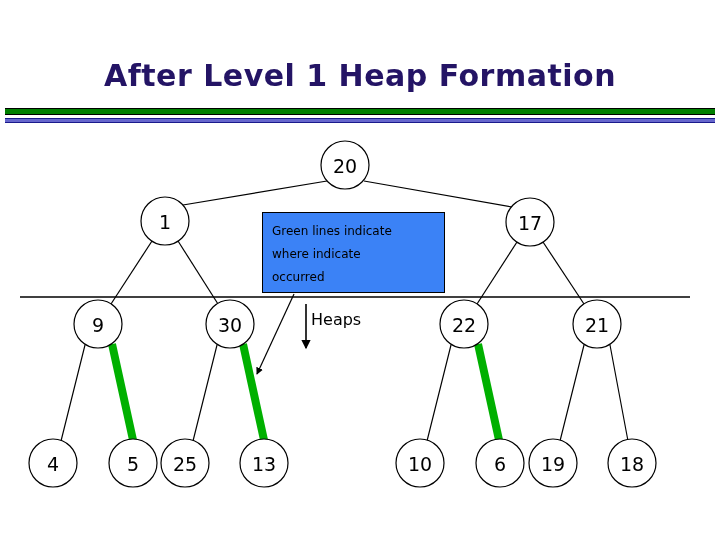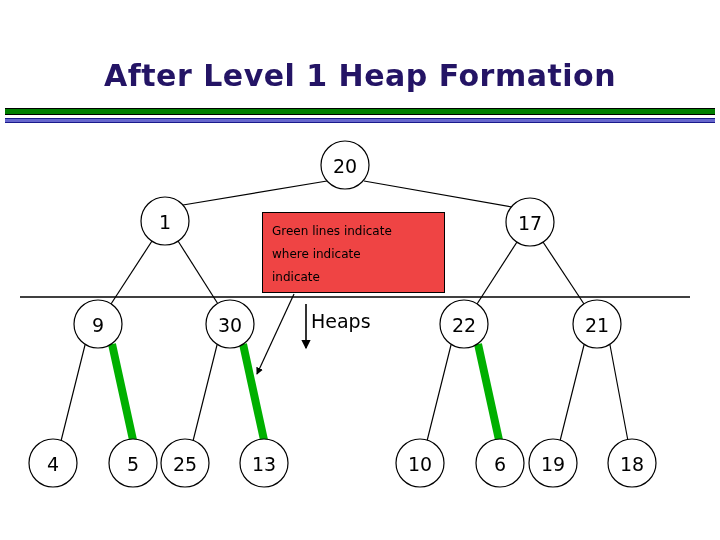--- a/index.html
+++ b/index.html
@@ -76,39 +76,39 @@
   }
 
   
   #note-box {
     position: absolute;
     left: 262px;
     top: 212px;
     width: 183px;
     height: 81px;
     border: 1px solid #000000;
-    background: #ef4444;
+    background: #3b82f6;
     box-sizing: border-box;
     padding: 7px 0 0 9px;
   }
   .note-line {
     font-family: "DejaVu Sans", sans-serif;
     font-size: 12px;
     color: #000000;
     line-height: 23px;
     white-space: nowrap;
   }
 
   
   #heaps-label {
     position: absolute;
     left: 311px;
     top: 310px;
     font-family: "DejaVu Sans", sans-serif;
-    font-size: 19px;
+    font-size: 16px;
     color: #000000;
     white-space: nowrap;
   }
 </style>
 </head>
 <body>
 
 <div id="slide">
 
   <div id="title">After Level 1 Heap Formation</div>
@@ -210,18 +210,18 @@
       <g>
         <circle cx="632" cy="463" r="24" fill="#ffffff" stroke="#000000" stroke-width="1.2"></circle>
         <text class="node-text" x="632" y="464">18</text>
       </g>
     </g>
   </svg>
 
   <div id="note-box">
     <div class="note-line">Green lines indicate</div>
     <div class="note-line">where indicate</div>
-    <div class="note-line">indicate</div>
+    <div class="note-line">occurred</div>
   </div>
 
   <div id="heaps-label">Heaps</div>
 
 </div>
 
 </body></html>

